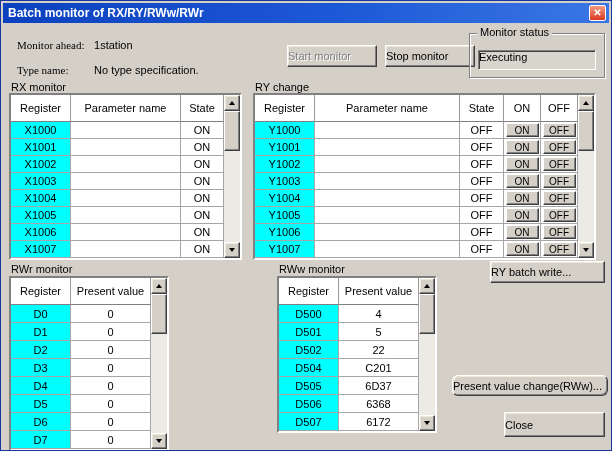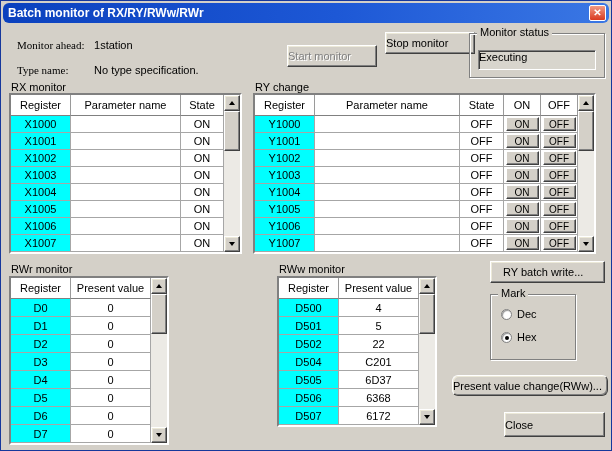--- a/index.html
+++ b/index.html
@@ -8,21 +8,21 @@
 
   .dialog {
     position:relative; width:612px; height:451px;
     background:#d4d0c8; border:1px solid #16389c; overflow:hidden;
   }
 
   
   .titlebar {
     position:absolute; left:2px; top:2px; right:2px; height:20px;
     background:linear-gradient(90deg,#0b41be 0%, #1d58d6 55%, #3a77e4 100%);
-    display:flex; align-items:center; padding-left:5px;border-radius:6px;
+    display:flex; align-items:center; padding-left:5px;
   }
   .titlebar .title-text { color:#fff; font-weight:bold; font-size:12px; letter-spacing:0; }
   .close-btn {
     position:absolute; right:3px; top:2px; width:17px; height:16px;
     background:linear-gradient(#f19a84,#d93a20);
     border:1px solid #ffffff; border-radius:2px;
     color:#fff; font-weight:bold; font-size:10px; line-height:14px; text-align:center;
     cursor:default;
   }
 
@@ -56,21 +56,21 @@
   }
 
   
   .tbl {
     position:absolute; background:#fff; display:flex;
     border:2px solid; border-color:#808080 #ffffff #ffffff #808080;
   }
   .tbl-grid { display:flex; flex-direction:column; background:#fff; }
   .trow { display:flex; height:17px; }
   .tall .trow { height:18px; }
-  .trow.thead { height:21px; }
+  .trow.thead { height:27px; }
   .tcell {
     border-right:1px solid #a6a6a6; border-bottom:1px solid #a6a6a6;
     background:#fff; display:flex; align-items:center; justify-content:center;
     overflow:hidden; white-space:nowrap;
   }
   .hcell {
     background:#ffffff;
     border-right:1px solid #9a9a9a; border-bottom:1px solid #808080;
     box-shadow: inset 1px 1px 0 #ffffff;
     display:flex; align-items:center; justify-content:center;
@@ -131,21 +131,21 @@
   <div class="label" style="left:16px; top:38px;">
     <span class="pair-label">Monitor ahead:</span>
     <span>1station</span>
   </div>
   <div class="label" style="left:16px; top:63px;">
     <span class="pair-label">Type name:</span>
     <span>No type specification.</span>
   </div>
 
   <button class="btn disabled" style="left:286px; top:44px; width:90px; height:22px;">Start monitor</button>
-  <button class="btn" style="left:384px; top:31px; width:90px; height:22px;">Stop monitor</button>
+  <button class="btn" style="left:384px; top:44px; width:90px; height:22px;">Stop monitor</button>
 
   <div class="groupbox" style="left:468px; top:32px; width:136px; height:45px;">
     <span class="groupbox-label">Monitor status</span>
     <div class="sunken" style="left:8px; top:16px; width:118px; height:20px;">
       <span>Executing</span>
     </div>
   </div>
 
   <div class="label" style="left:10px; top:80px;">RX monitor</div>
   <div class="tbl rx" style="left:8px; top:92px;">
@@ -416,31 +416,20 @@
         </div>
       <div class="sb-track">
           <div class="sb-thumb"></div>
         </div>
       <div class="sb-btn">
           <span class="tri-down"></span>
         </div>
     </div>
   </div>
 
-  <button class="btn" style="left:489px; top:260px; width:115px; height:22px;padding-left:12px;">RY batch write...</button>
-
-  <div class="groupbox" style="left:489px; top:293px; width:86px; height:66px;">
-    <span class="groupbox-label">Mark</span>
-    <div class="radio-row" style="left:10px; top:13px;">
-      <span class="radio"></span>
-      <span>Dec</span>
-    </div>
-    <div class="radio-row" style="left:10px; top:36px;">
-      <span class="radio checked"></span>
-      <span>Hex</span>
-    </div>
-  </div>
+  <button class="btn" style="left:489px; top:260px; width:115px; height:22px;">RY batch write...</button>
+
 
   <button class="btn" style="left:451px; top:374px; width:156px; height:21px;border-radius:6px;">Present value change(RWw)...</button>
 
   <button class="btn" style="left:503px; top:411px; width:101px; height:25px;">Close</button>
 
 </div>
 
 </body></html>

